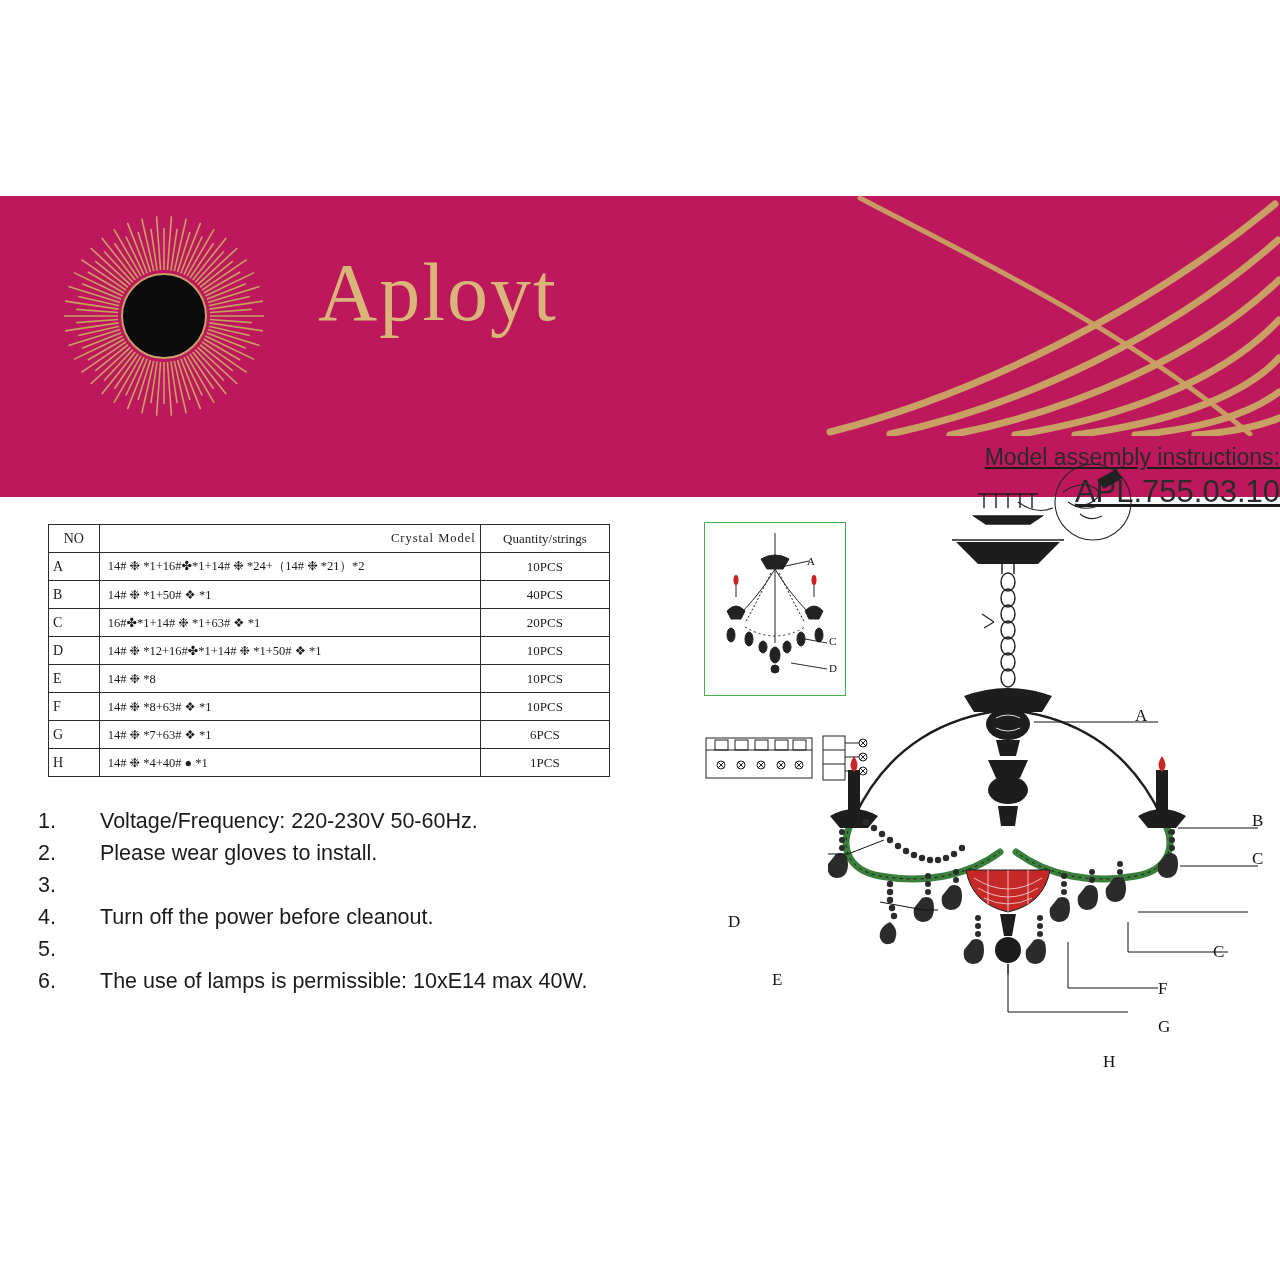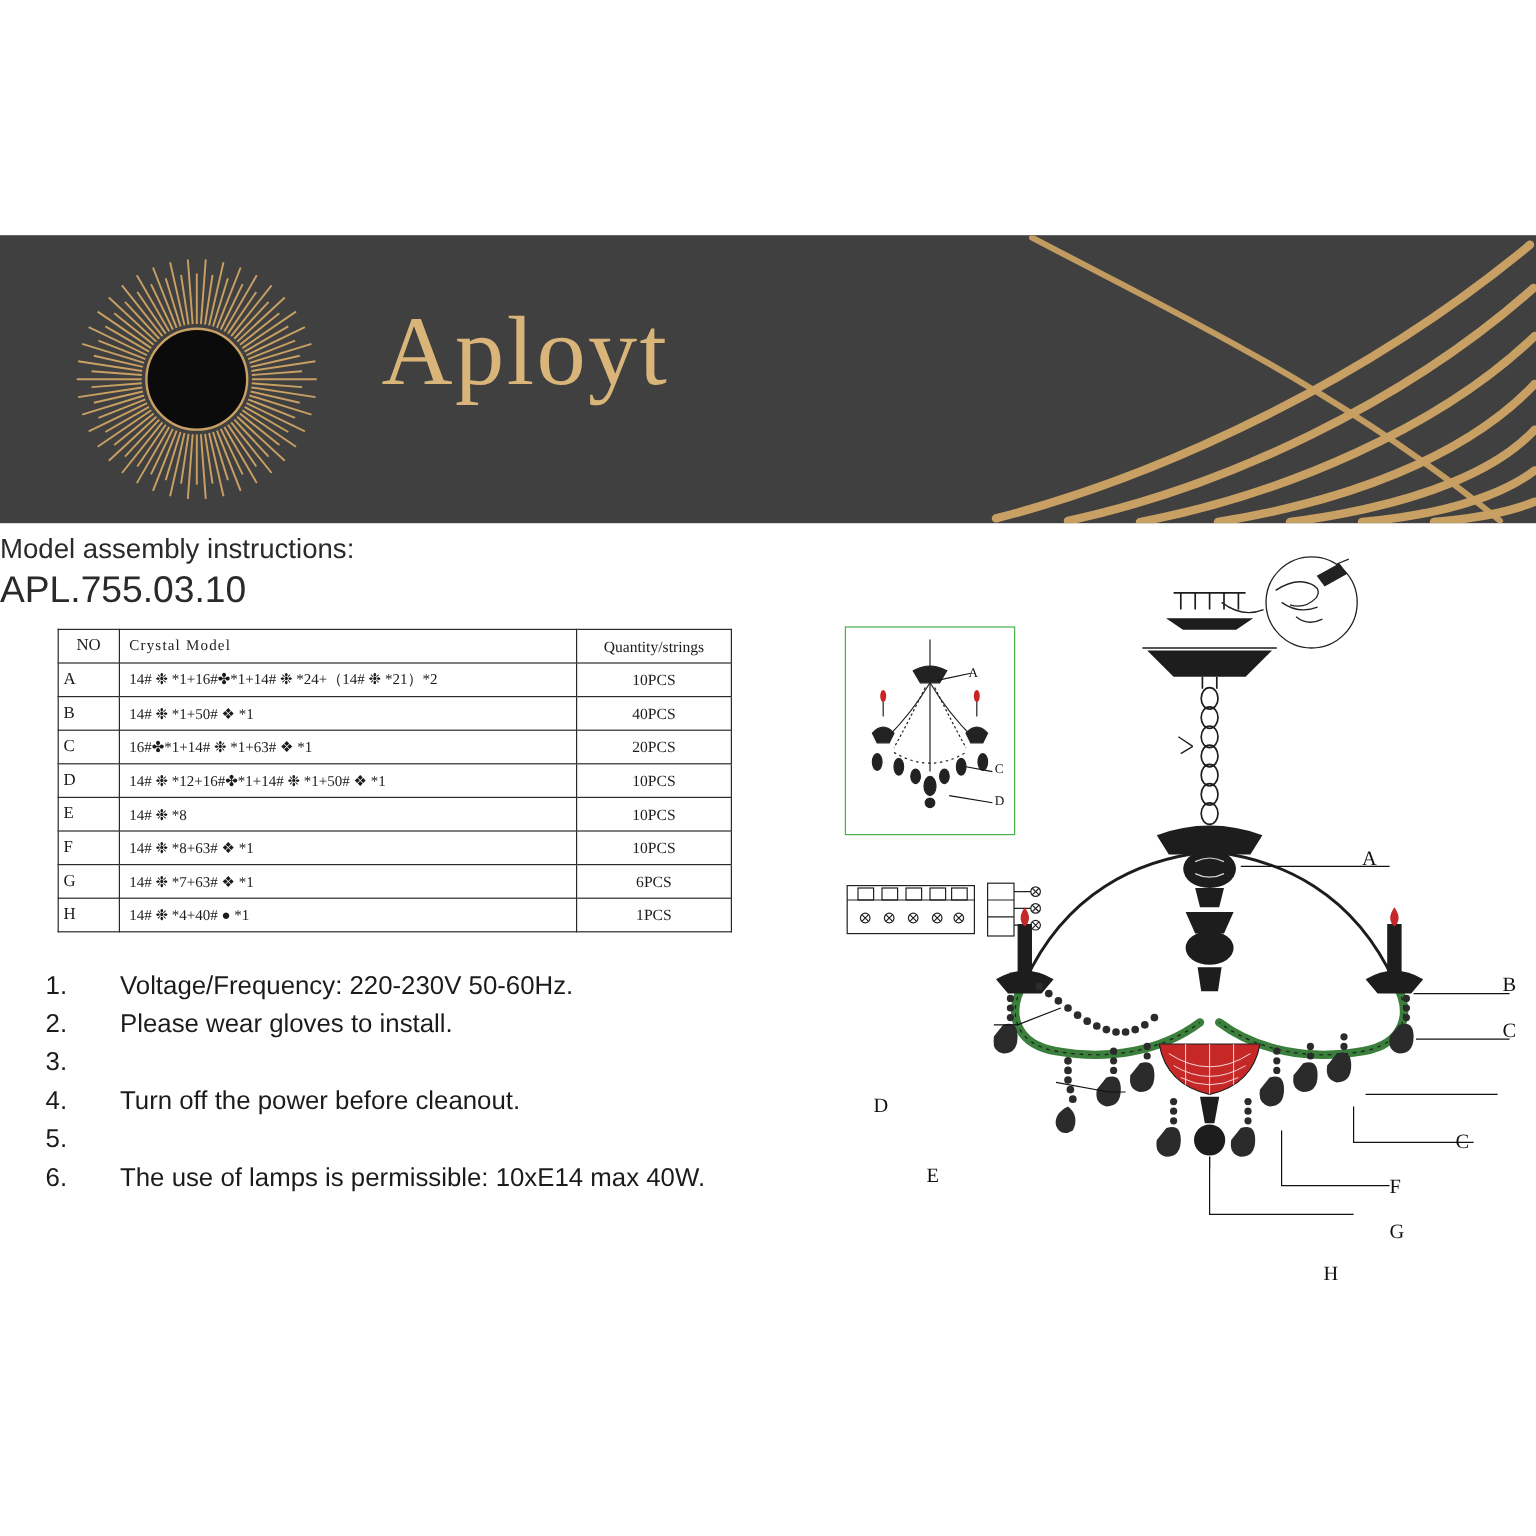--- a/index.html
+++ b/index.html
@@ -3,58 +3,59 @@
 <meta charset="utf-8">
 <style>
   html,body{margin:0;padding:0;}
   body{
     width:1280px;height:1280px;background:#fff;
     font-family:"Liberation Sans", sans-serif;
     color:#1b1b1b;overflow:hidden;position:relative;
   }
   
   .banner{
-    position:absolute;left:0;top:196px;width:1280px;height:240px;
-    background:#404040;overflow:hidden;
+    position:absolute;left:0;top:196px;width:1280px;height:301px;
+    background:#be185d;overflow:hidden;
   }
   .sunburst{
     position:absolute;left:60px;top:16px;width:208px;height:208px;
   }
   .brand{
     position:absolute;left:318px;top:56px;
     font-family:"Liberation Serif", serif;
     font-size:82px;letter-spacing:2px;color:#d9b579;
     line-height:1;
   }
   .rays{position:absolute;right:0;top:0;width:460px;height:240px;}
   
   .title-block{
-    position:absolute;left:0;top:444px;width:1280px;text-align:left;
+    position:absolute;left:0;top:444px;width:1280px;text-align:right;
     font-family:"Liberation Sans", sans-serif;
+    text-decoration:underline;
   }
   .title-block .l1{font-size:23px;color:#2a2a2a;}
   .title-block .l2{font-size:31px;color:#2a2a2a;margin-top:3px;}
   
   .parts-table{
     position:absolute;left:48px;top:524px;width:562px;
     border-collapse:collapse;
     font-family:"Liberation Serif", serif;
   }
   .parts-table td,.parts-table th{
     border:1px solid #2b2b2b;
     font-weight:normal;
     font-size:13px;
     height:27px;
     padding:0 4px;
   }
   .parts-table .c-no{width:44px;font-size:14px;margin-left:41px;}
   .parts-table .c-model{width:380px;text-align:left;padding-left:8px;font-size:12.5px;white-space:nowrap;}
   .parts-table .c-qty{width:124px;text-align:center;font-size:13px;}
   .parts-table thead td{text-align:center;}
-  .parts-table thead .c-model{text-align:left;letter-spacing:1px;}
+  .parts-table thead .c-model{text-align:right;letter-spacing:1px;}
   
   .notes{
     position:absolute;left:30px;top:806px;width:620px;
     font-size:21.5px;line-height:31px;color:#1b1b1b;
   }
   .note-row{display:flex;margin-bottom:1px;}
   .note-num{width:62px;flex:0 0 62px;text-align:left;padding-left:8px;}
   .note-txt{flex:1;}
   
   .diagram{

